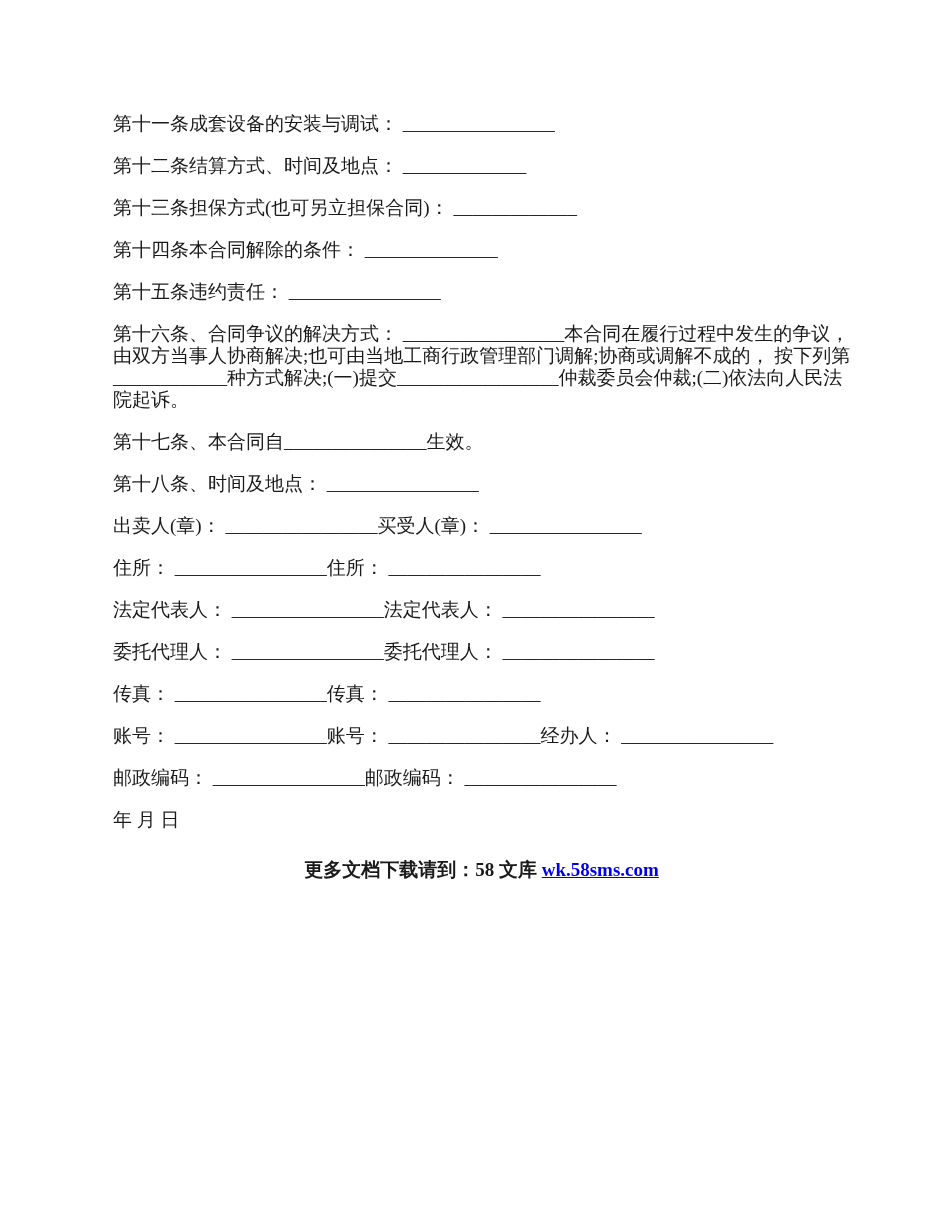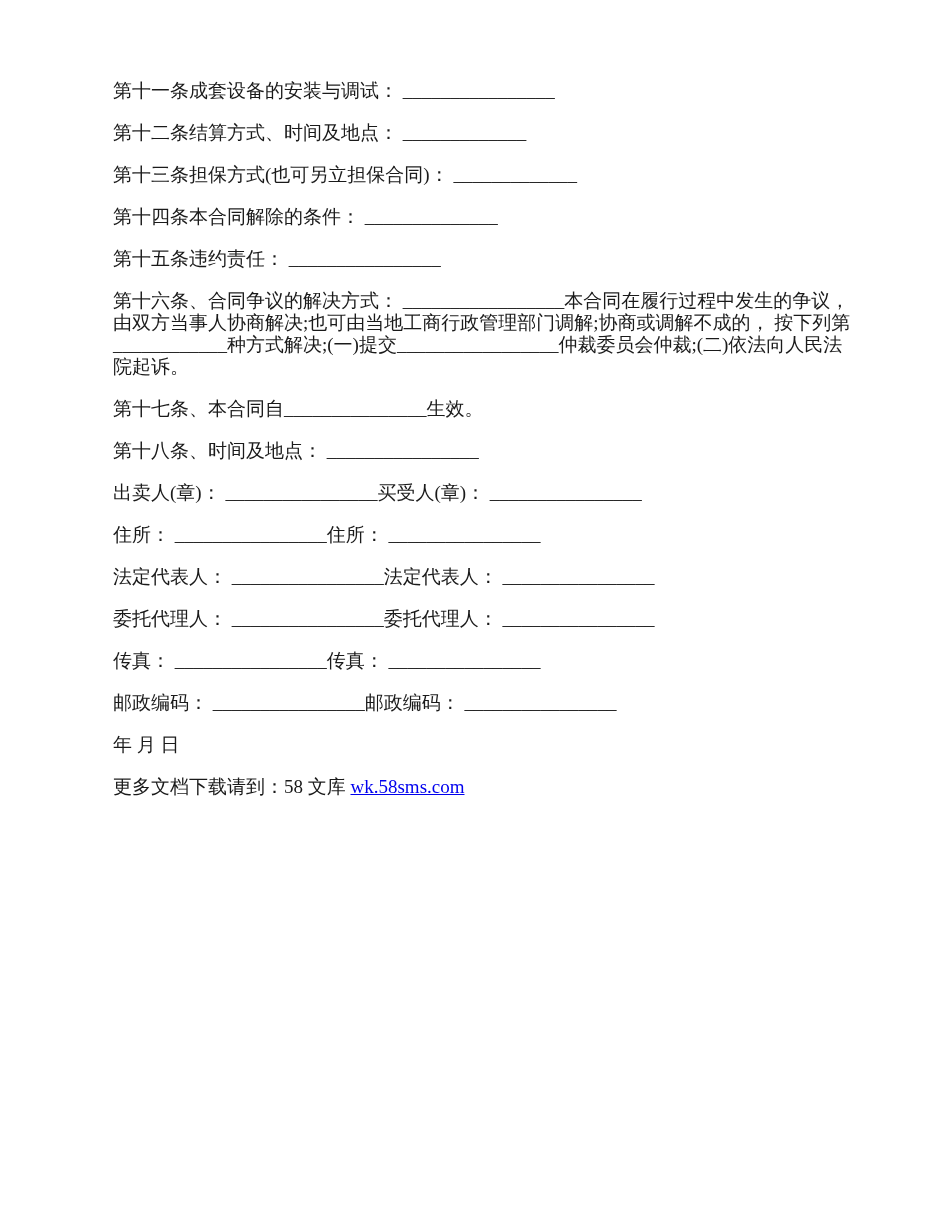--- a/index.html
+++ b/index.html
@@ -11,38 +11,39 @@
     position: relative;
     width: 950px;
     height: 1230px;
     background: #ffffff;
     overflow: hidden;
     font-family: "Liberation Serif", "DejaVu Serif", serif;
     font-size: 19px;
     color: #1a1a1a;
   }
   .content {
-    padding: 80px 100px 0 113px;
+    padding: 113px 100px 0 113px;
     width: 737px;
     box-sizing: content-box;
   }
   .para {
     margin: 0 0 20px 0;
     line-height: 22px;
     white-space: nowrap;
   }
   .para .line {
     display: block;
     white-space: nowrap;
   }
   .footer {
-    margin-top: 20px;
-    text-align: left;
+    margin-top: 28px;
+    text-align: center;
     line-height: 22px;
     white-space: nowrap;
+    font-weight: bold;
   }
   .footer a {
     color: #0000ee;
     text-decoration: underline;
     cursor: pointer;
   }
 </style>
 </head>
 <body>
 
@@ -75,20 +76,21 @@
     <p class="para">住所： ________________住所： ________________</p>
 
     <p class="para">法定代表人： ________________法定代表人： ________________</p>
 
     <p class="para">委托代理人： ________________委托代理人： ________________</p>
 
 
     <p class="para">传真： ________________传真： ________________</p>
 
 
+    <p class="para">账号： ________________账号： ________________经办人： ________________</p>
 
     <p class="para">邮政编码： ________________邮政编码： ________________</p>
 
     <p class="para">年 月 日</p>
 
     <p class="footer">
       <span>更多文档下载请到：58 文库 </span><a>wk.58sms.com</a>
     </p>
 
   </div>

